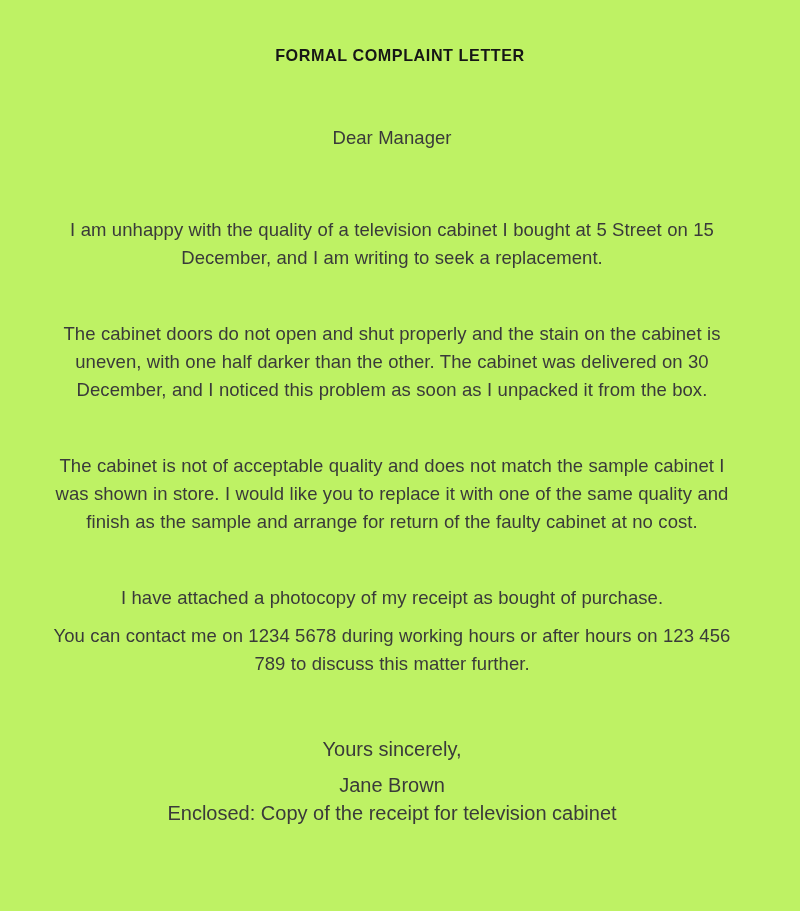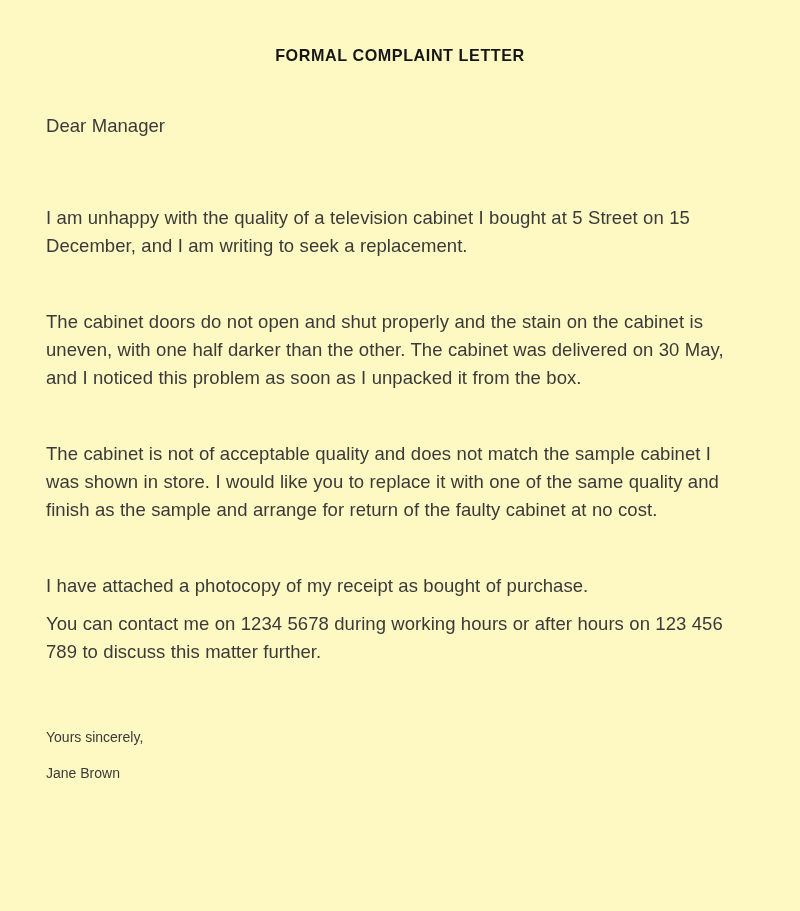--- a/index.html
+++ b/index.html
@@ -6,21 +6,21 @@
   html, body {
     margin: 0;
     padding: 0;
     background: #ffffff;
   }
   .page {
     position: relative;
     width: 800px;
     height: 911px;
     margin: 0 auto;
-    background: #fef9c3;
+    background: #bef264;
     overflow: hidden;
     font-family: "Liberation Sans", "DejaVu Sans", sans-serif;
     color: #333333;
     -webkit-font-smoothing: antialiased;
   }
   .letter-title {
     position: absolute;
     top: 46px;
     left: 0;
     width: 800px;
@@ -29,66 +29,68 @@
     font-weight: bold;
     font-size: 17px;
     letter-spacing: 0.6px;
     color: #161616;
     transform: scaleX(0.95);
     transform-origin: center top;
   }
   .body-block {
     position: absolute;
     left: 46px;
-    top: 112px;
+    top: 124px;
     width: 692px;
+    text-align: center;
   }
   .para {
     font-size: 18.5px;
     line-height: 28px;
     color: #3a3a3a;
     font-weight: 400;
     letter-spacing: 0.05px;
     margin: 0 0 10px 0;
     word-spacing: 0.2px;
   }
   
   .gap-large { margin-bottom: 64px; }
   .gap-med   { margin-bottom: 57px; }
   .gap-small { margin-bottom: 10px; margin-top: 48px; }
   .closing-line {
-    font-size: 14px;
+    font-size: 20px;
     line-height: 28px;
     color: #3a3a3a;
     margin: 0 0 8px 0;
   }
 </style>
 </head>
 <body>
 
 <div class="page">
 
   <div class="letter-title">FORMAL COMPLAINT LETTER</div>
 
   <div class="body-block">
 
     <p class="para gap-large">Dear Manager</p>
 
 
     <p class="para gap-small">I am unhappy with the quality of a television cabinet I bought at 5 Street on 15 December, and I am writing to seek a replacement.</p>
 
-    <p class="para gap-small">The cabinet doors do not open and shut properly and the stain on the cabinet is uneven, with one half darker than the other. The cabinet was delivered on 30 May, and I noticed this problem as soon as I unpacked it from the box.</p>
+    <p class="para gap-small">The cabinet doors do not open and shut properly and the stain on the cabinet is uneven, with one half darker than the other. The cabinet was delivered on 30 December, and I noticed this problem as soon as I unpacked it from the box.</p>
 
     <p class="para gap-small">The cabinet is not of acceptable quality and does not match the sample cabinet I was shown in store. I would like you to replace it with one of the same quality and finish as the sample and arrange for return of the faulty cabinet at no cost.</p>
 
     <p class="para gap-small">I have attached a photocopy of my receipt as bought of purchase.</p>
 
 
     <p class="para gap-med">You can contact me on 1234 5678 during working hours or after hours on 123 456 789 to discuss this matter further.</p>
 
     <p class="closing-line" style="margin-bottom:8px;">Yours sincerely,</p>
 
     <p class="closing-line" style="margin-bottom:0;">Jane Brown</p>
 
+    <p class="closing-line" style="margin-bottom:0;">Enclosed: Copy of the receipt for television cabinet</p>
 
   </div>
 
 </div>
 
 </body></html>

